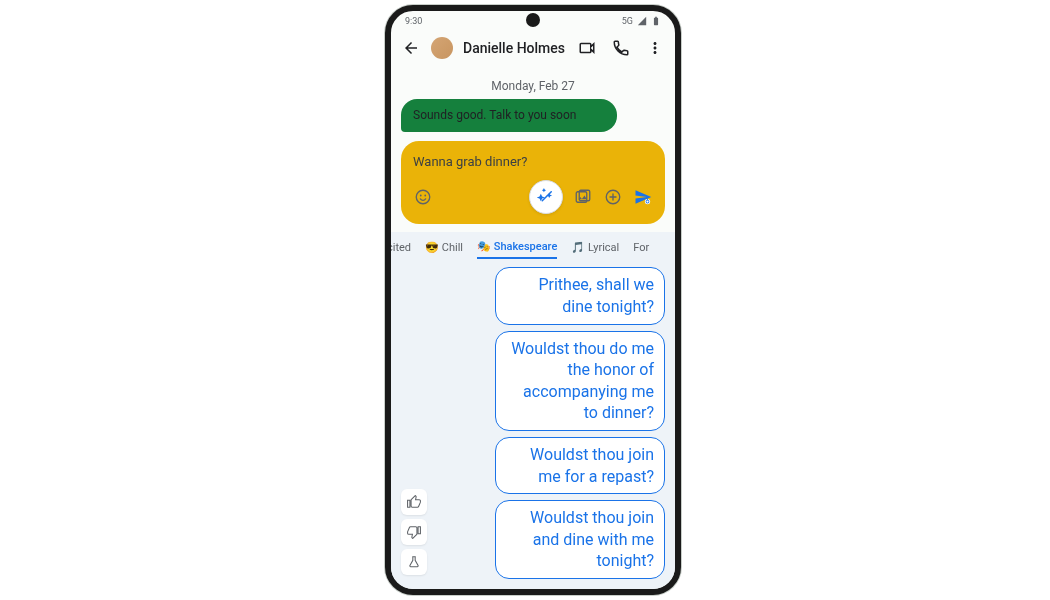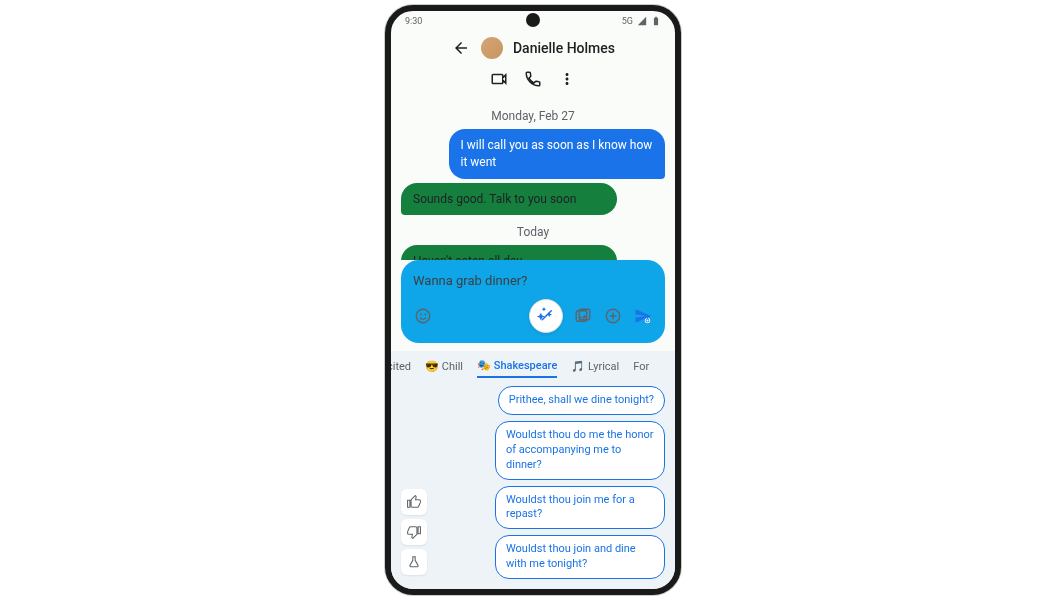--- a/index.html
+++ b/index.html
@@ -1,48 +1,48 @@
 <!DOCTYPE html>
 <html><head>
   <meta charset="utf-8">
   <style>
     * { margin: 0; padding: 0; box-sizing: border-box; font-family: 'Roboto', -apple-system, BlinkMacSystemFont, sans-serif; }
     body { display: flex; justify-content: center; align-items: center; width: 1050px; height: 600px; background: #fff; }
     .phone-frame { width: 296px; height: 590px; background: #fafcfa; border: 6px solid #1a1a1a; border-radius: 28px; position: relative; overflow: hidden; box-shadow: 0 0 0 1px #c8cec9; margin-left: 16px; }
     .notch { position: absolute; top: 2px; left: 50%; transform: translateX(-50%); width: 14px; height: 14px; background: #1a1a1a; border-radius: 50%; z-index: 10; }
     .status-bar { height: 20px; display: flex; justify-content: space-between; align-items: center; padding: 0 14px; font-size: 9px; color: #5f6368; }
     .status-right { display: flex; gap: 4px; align-items: center; }
-    .header { display: flex; align-items: center; padding: 6px 10px; gap: 10px; flex-direction: column; }
+    .header { display: flex; align-items: center; padding: 6px 10px; gap: 10px; }
     .header-left { display: flex; align-items: center; gap: 10px; flex: 1; }
     .avatar { width: 22px; height: 22px; border-radius: 50%; background: linear-gradient(135deg, #d4a574, #c89560); }
     .contact-name { font-size: 14px; font-weight: 500; color: #202124; }
     .header-icons { display: flex; gap: 14px; align-items: center; }
     .icon-btn { width: 20px; height: 20px; display: flex; align-items: center; justify-content: center; cursor: pointer; }
     .icon-btn svg { width: 18px; height: 18px; }
     .conversation { flex: 1; padding: 4px 10px; overflow-y: auto; }
     .date-label { text-align: center; font-size: 12px; color: #5f6368; margin: 10px 0 6px; }
     .msg { max-width: 82%; padding: 8px 12px; border-radius: 16px; font-size: 12px; line-height: 1.4; margin-bottom: 4px; }
     .msg.sent { background: #1a73e8; color: #fff; margin-left: auto; border-radius: 16px 16px 4px 16px; }
     .msg.received { background: #15803d; color: #202124; margin-right: auto; border-radius: 16px 16px 16px 4px; }
-    .compose-area { background: #0ea5e9; border-radius: 18px; margin: 0 10px; padding: 10px 12px; }
+    .compose-area { background: #eab308; border-radius: 18px; margin: 0 10px; padding: 10px 12px; }
     .compose-input { font-size: 13px; color: #3c4043; background: transparent; border: none; width: 100%; outline: none; }
     .input-row { display: flex; align-items: center; justify-content: space-between; margin-top: 10px; gap: 6px; }
     .input-icons-right { display: flex; gap: 10px; align-items: center; }
     .magic-btn { width: 34px; height: 34px; border-radius: 50%; background: #fff; border: 1px solid #dadce0; display: flex; align-items: center; justify-content: center; box-shadow: 0 1px 3px rgba(0,0,0,0.1); }
     .send-btn { color: #1a73e8; }
     .tone-panel { background: #eef3f8; margin-top: 8px; padding: 8px 0 10px; flex: 1; position: relative; }
     .tone-tabs { display: flex; gap: 14px; padding: 0 4px 8px; font-size: 11px; color: #5f6368; overflow: hidden; white-space: nowrap; align-items: center; }
     .tone-tab { display: flex; align-items: center; gap: 3px; cursor: pointer; padding-bottom: 4px; }
     .tone-tab.active { color: #1a73e8; border-bottom: 2px solid #1a73e8; font-weight: 500; }
     .tone-tab-emoji { font-size: 11px; }
     .suggestions-wrap { display: flex; gap: 6px; padding-left: 10px; }
     .feedback-col { display: flex; flex-direction: column; gap: 4px; margin-top: auto; align-self: flex-end; margin-bottom: 4px; }
     .feedback-btn { width: 26px; height: 26px; background: #fff; border-radius: 6px; display: flex; align-items: center; justify-content: center; box-shadow: 0 1px 2px rgba(0,0,0,0.08); cursor: pointer; font-size: 13px; }
     .suggestions { flex: 1; display: flex; flex-direction: column; gap: 6px; align-items: flex-end; padding-right: 10px; }
-    .suggestion-chip { background: #fff; border: 1px solid #1a73e8; color: #1a73e8; padding: 6px 10px; border-radius: 14px; font-size: 11px; max-width: 170px; line-height: 1.35; cursor: pointer; text-align: left; }
+    .suggestion-chip { background: #fff; border: 1px solid #1a73e8; color: #1a73e8; padding: 6px 10px; border-radius: 14px; font-size: 16px; max-width: 170px; line-height: 1.35; cursor: pointer; text-align: right; }
     .screen-content { display: flex; flex-direction: column; height: 100%; }
   </style>
 </head>
 <body>
 
 <div class="phone-frame">
 
   <div class="notch"></div>
   <div class="screen-content">
     <div class="status-bar">
@@ -82,21 +82,20 @@
         <div class="icon-btn">
           <svg viewBox="0 0 24 24">
               <path fill="#202124" d="M12 8c1.1 0 2-.9 2-2s-.9-2-2-2-2 .9-2 2 .9 2 2 2zm0 2c-1.1 0-2 .9-2 2s.9 2 2 2 2-.9 2-2-.9-2-2-2zm0 6c-1.1 0-2 .9-2 2s.9 2 2 2 2-.9 2-2-.9-2-2-2z"></path>
             </svg>
         </div>
       </div>
     </div>
 
     <div class="conversation">
       <div class="date-label">Monday, Feb 27</div>
-      <div class="msg sent">I will call you as soon as I know how it went</div>
       <div class="msg received">Sounds good. Talk to you soon</div>
 
       <div class="date-label">Today</div>
       <div class="msg received">Haven't eaten all day</div>
 
     </div>
 
     <div class="compose-area">
       <input class="compose-input" value="Wanna grab dinner?" style="">
       <div class="input-row">

